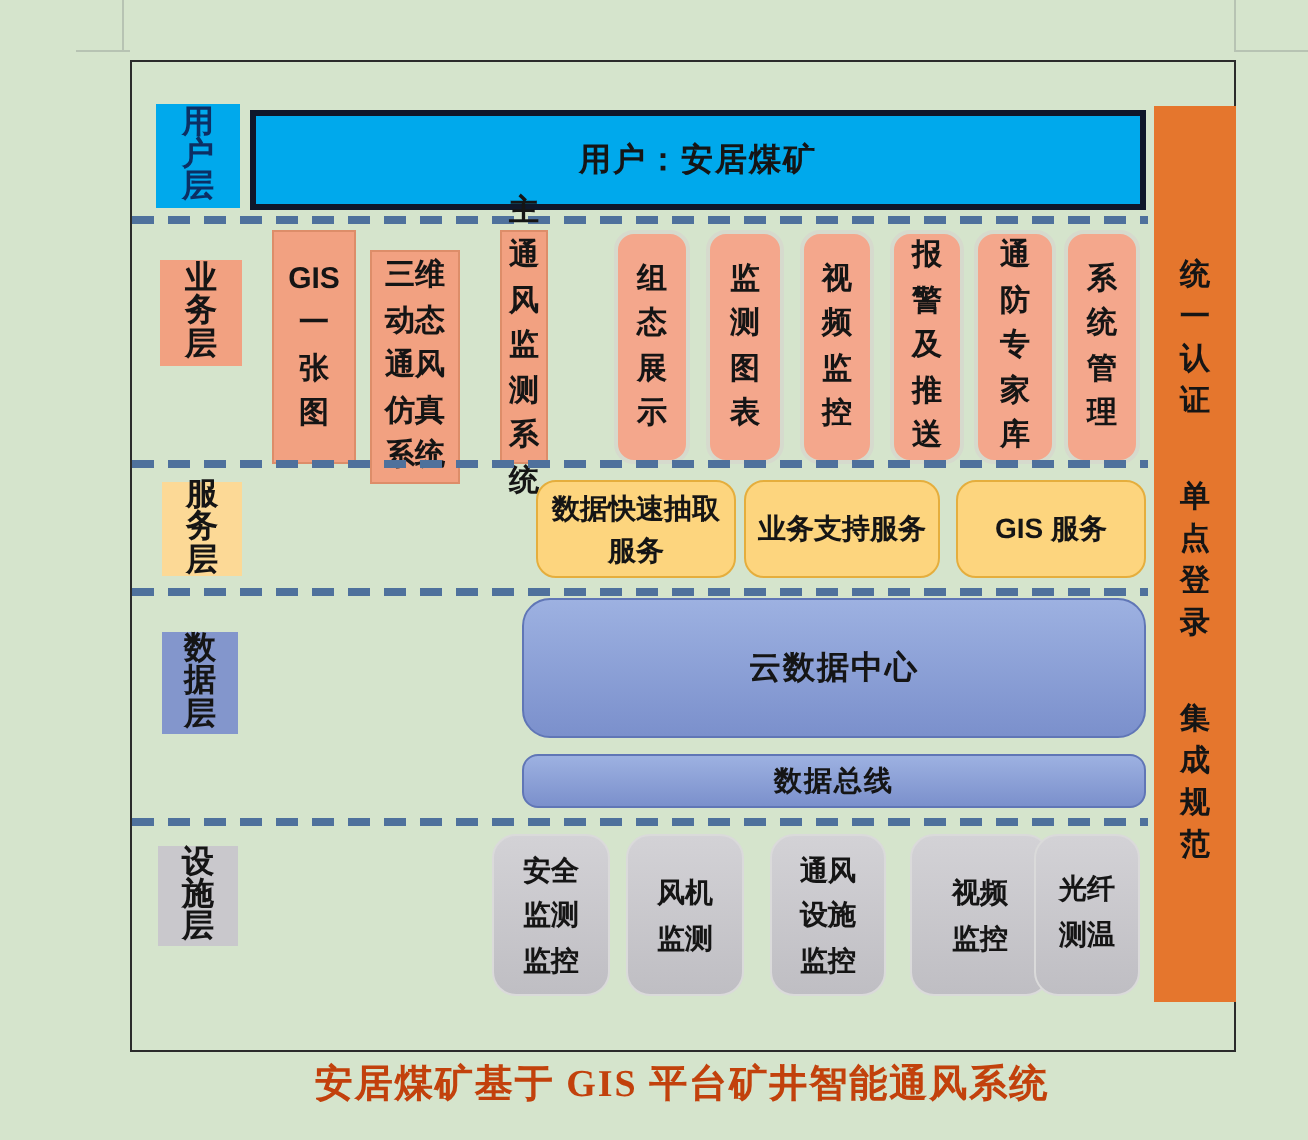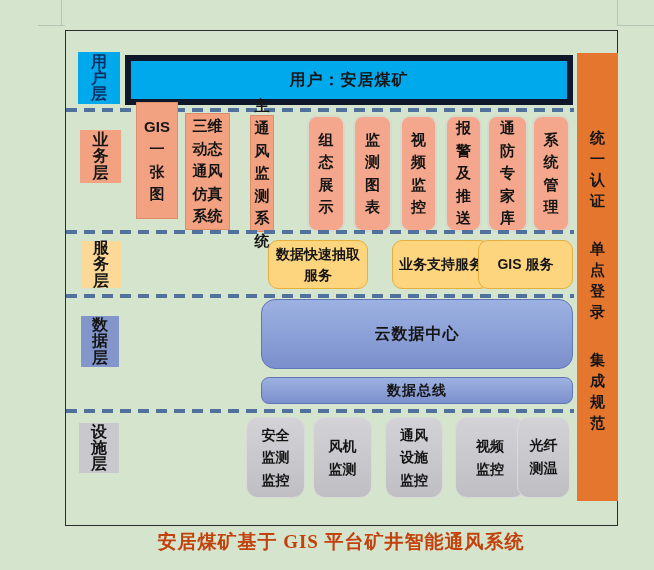--- a/index.html
+++ b/index.html
@@ -19,21 +19,21 @@
     position:absolute;left:66px;width:508px;height:4px;
     background:repeating-linear-gradient(90deg,#4f719c 0 11px,transparent 11px 18px);
   }
   .cell{
     position:absolute;display:flex;align-items:center;justify-content:center;
     text-align:center;white-space:pre-line;font-weight:bold;color:#151515;
     box-sizing:border-box;
   }
   .vlabel{font-size:16px;line-height:1.02;}
   .user-label{background:#00a9ec;color:#0c2f63;}
-  .user-box{background:#00a9ec;border:6px solid #0f172a;font-size:16px;letter-spacing:1px;}
+  .user-box{background:#00a9ec;border:3px solid #0f172a;font-size:16px;letter-spacing:1px;}
   .biz-label{background:#f2a181;}
   .flat{background:#f2a181;border:1px solid #dd8d69;font-size:15px;line-height:1.5;}
   .round{background:#f4a78c;border:2px solid #d6dacd;border-radius:10px;font-size:15px;line-height:1.5;}
   .svc-label{background:#fcd996;}
   .svc{background:#fdd57e;border:1px solid #e5ae3d;border-radius:10px;font-size:14px;line-height:1.45;}
   .data-label{background:#8396cc;}
   .databox{
     background:linear-gradient(#9db1e1,#7b90cc);
     border:1px solid #6076b6;border-radius:14px;font-size:16px;letter-spacing:1px;
   }
@@ -88,25 +88,25 @@
   <div class="cell vlabel user-label" style="left:78px;top:52px;width:42px;height:52px;">用
 户
 层</div>
   <div class="cell user-box" style="left:125px;top:55px;width:448px;height:50px;">用户：安居煤矿</div>
 
   <div class="dash" style="top:108px;"></div>
 
   <div class="cell vlabel biz-label" style="left:80px;top:130px;width:41px;height:53px;">业
 务
 层</div>
-  <div class="cell flat" style="left:136px;top:102px;width:42px;height:117px;">GIS
+  <div class="cell flat" style="left:136px;top:115px;width:42px;height:117px;">GIS
 一
 张
 图</div>
-  <div class="cell flat" style="left:185px;top:113px;width:45px;height:117px;">三维
+  <div class="cell flat" style="left:185px;top:125px;width:45px;height:117px;">三维
 动态
 通风
 仿真
 系统</div>
   <div class="cell flat" style="left:250px;top:115px;width:24px;height:117px;">主通
 风监
 测系
 统</div>
   <div class="cell round" style="left:307px;top:115px;width:38px;height:117px;">组
 态
@@ -135,21 +135,21 @@
 管
 理</div>
 
   <div class="dash" style="top:230px;"></div>
 
   <div class="cell vlabel svc-label" style="left:81px;top:241px;width:40px;height:47px;">服
 务
 层</div>
   <div class="cell svc" style="left:268px;top:240px;width:100px;height:49px;">数据快速抽取
 服务</div>
-  <div class="cell svc" style="left:372px;top:240px;width:98px;height:49px;margin-left:20px;">业务支持服务</div>
+  <div class="cell svc" style="left:372px;top:240px;width:98px;height:49px;">业务支持服务</div>
   <div class="cell svc" style="left:478px;top:240px;width:95px;height:49px;">GIS 服务</div>
 
   <div class="dash" style="top:294px;"></div>
 
   <div class="cell vlabel data-label" style="left:81px;top:316px;width:38px;height:51px;">数
 据
 层</div>
   <div class="cell databox databus" style="left:261px;top:377px;width:312px;height:27px;">数据总线</div>
   <div class="cell databox" style="left:261px;top:299px;width:312px;height:70px;">云数据中心</div>
 

